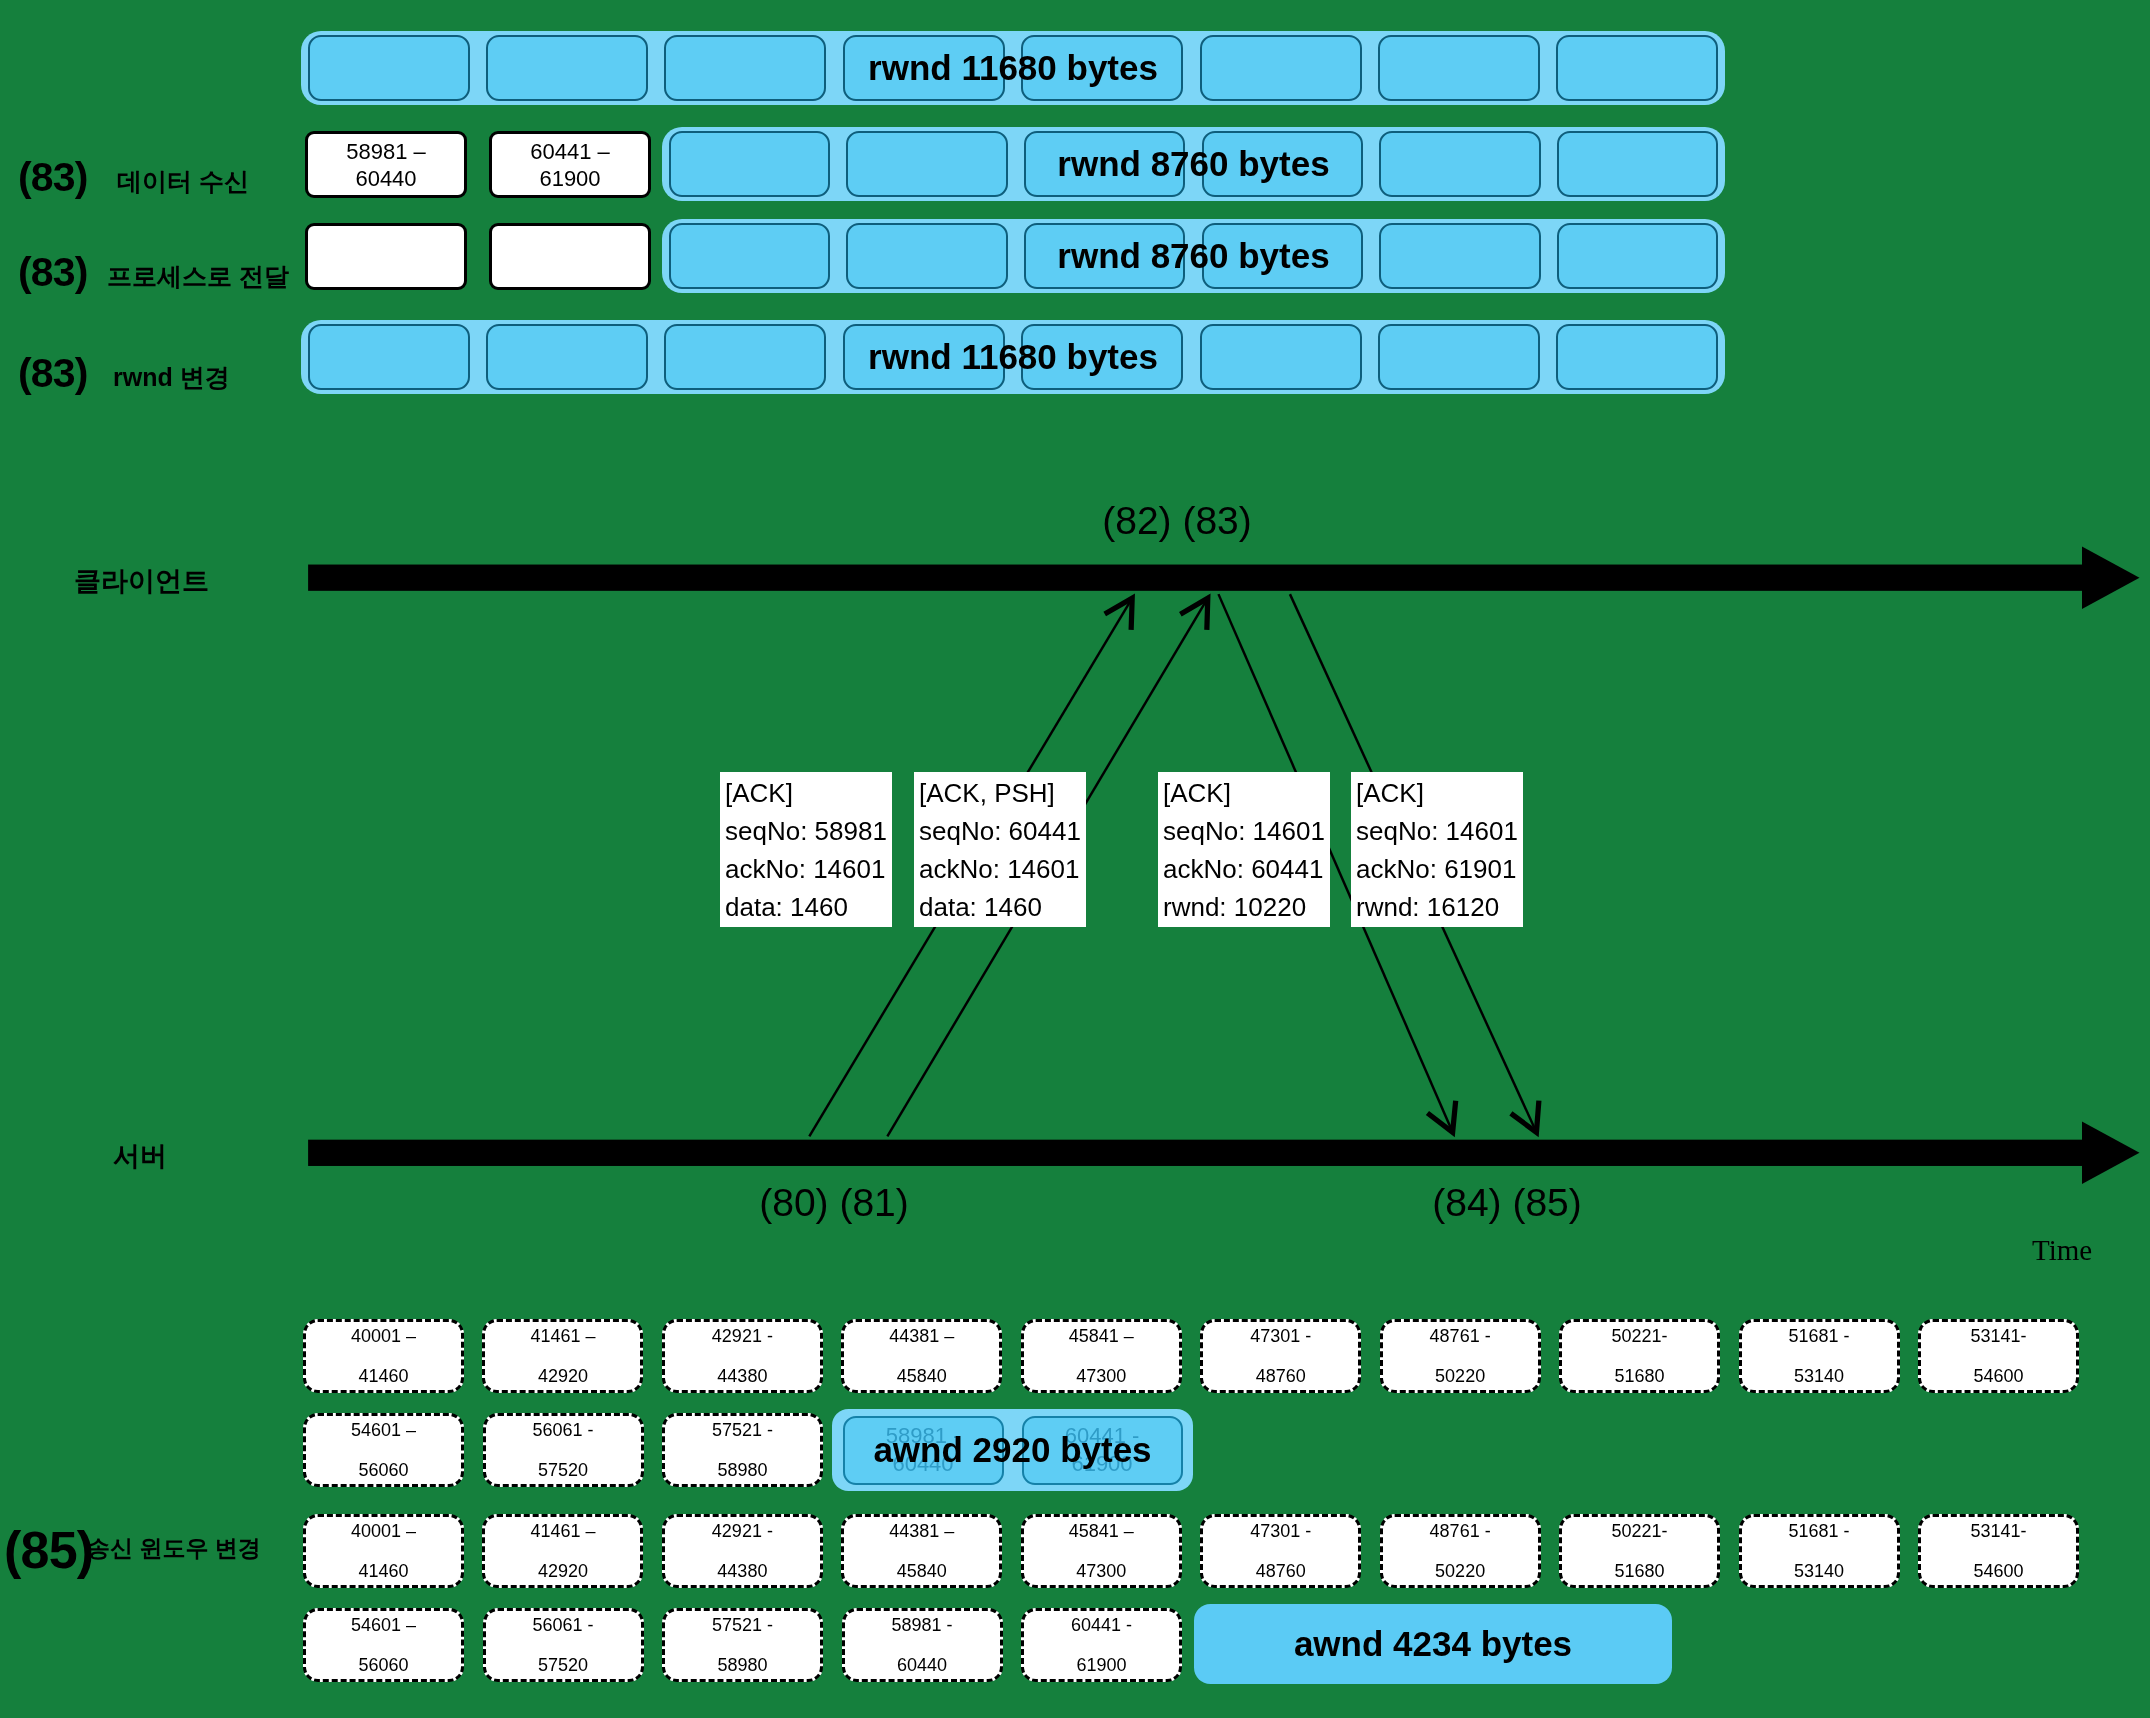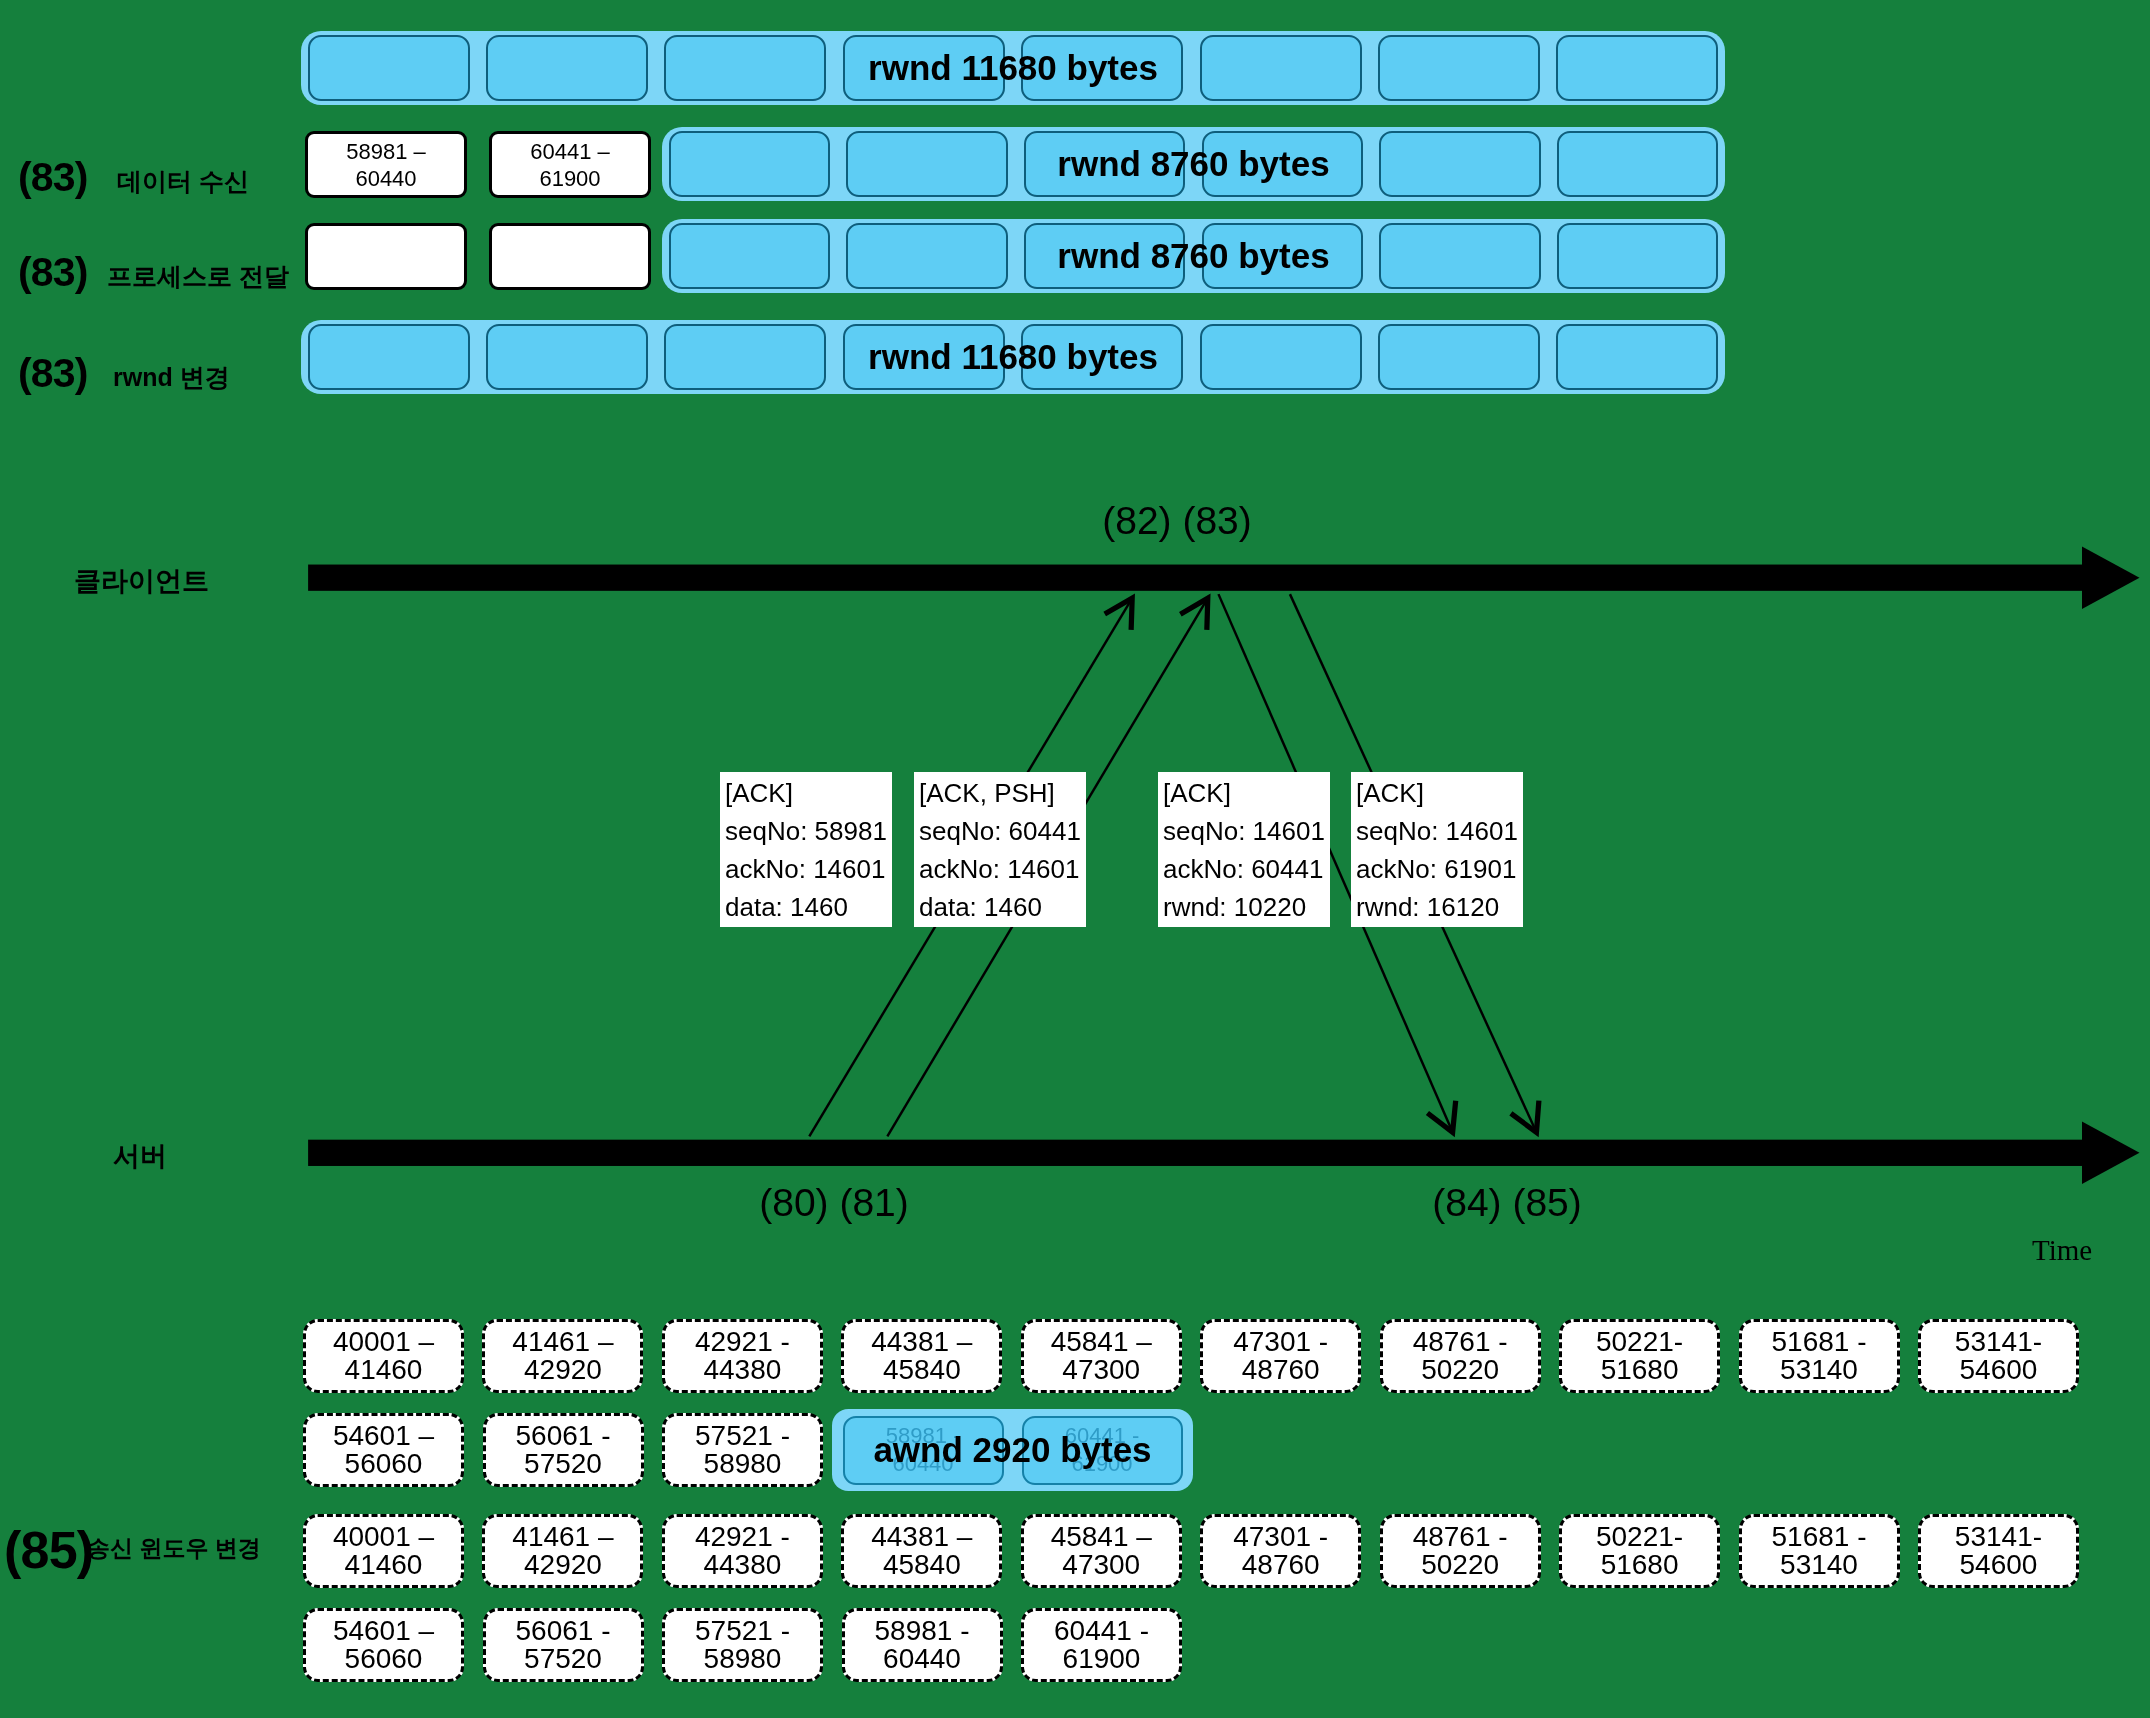--- a/index.html
+++ b/index.html
@@ -49,21 +49,21 @@
     position:absolute; z-index:2;
     background:#fff; padding:1.6px 5px;
     font-size:26px; line-height:38px; white-space:nowrap;
   }
   
   .drow { position:absolute; display:flex; justify-content:space-between; }
   .dbox {
     width:161px; height:74px;
     border:3.3px dashed #000; border-radius:15px;
     display:flex; align-items:center; justify-content:center;
-    text-align:center; font-size:28px; line-height:28px;
+    text-align:center; font-size:18px; line-height:40px;
     white-space:pre-line; background:#fff;
   }
   .awnd-band {
     position:absolute;
     background:#7DD6F7; border-radius:16.4px;
     display:flex; align-items:center; justify-content:center;
     gap:18px; padding:6.6px;
   }
   .ghostbox {
     width:161px; height:69px;
@@ -274,15 +274,18 @@
     <div class="dbox">56061 -
 57520</div>
     <div class="dbox">57521 -
 58980</div>
     <div class="dbox">58981 -
 60440</div>
     <div class="dbox">60441 -
 61900</div>
   </div>
 
+  <div class="awnd-solid" style="left:1194px; top:1604px; width:478px; height:80px;">
+    <span>awnd 4234 bytes</span>
+  </div>
 
 </div>
 
 
 </body></html>

